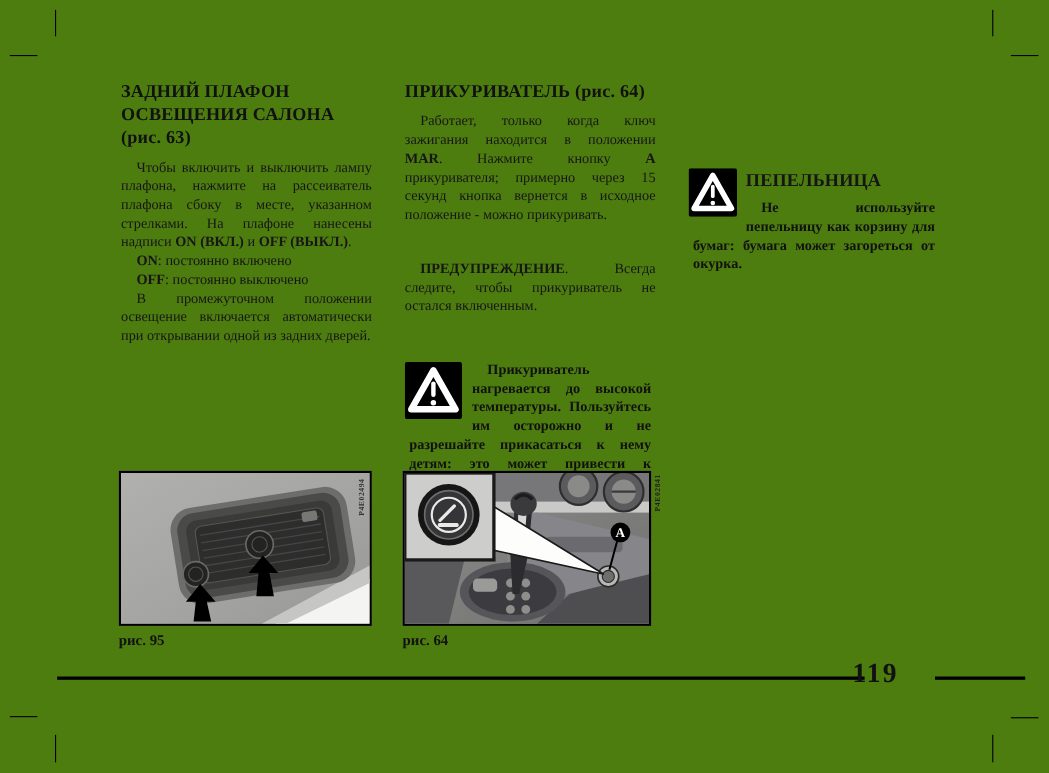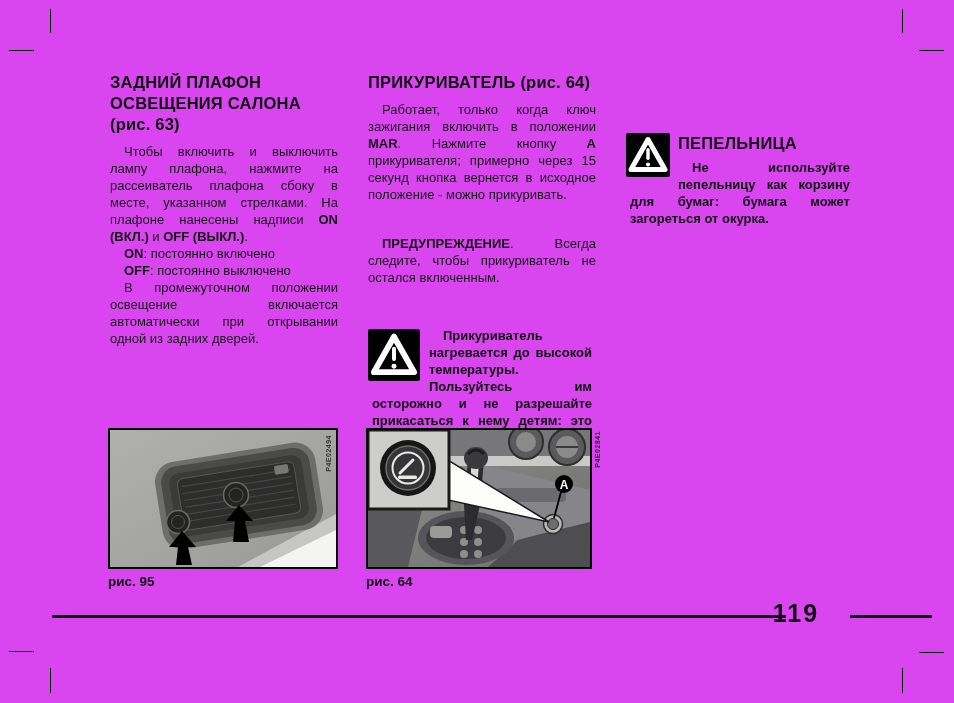--- a/index.html
+++ b/index.html
@@ -1,18 +1,18 @@
 <!DOCTYPE html>
 <html><head>
 <meta charset="utf-8">
 <style>
   html,body { margin:0; padding:0; background:#ffffff; }
   .page {
-    position:relative; width:954px; height:703px; background:#d946ef;
-    font-family:Liberation Sans, sans-serif; color:#151515;
+    position:relative; width:954px; height:703px; background:#4d7c0f;
+    font-family:Liberation Serif, serif; color:#151515;
     overflow:hidden;
   }
   .crop { position:absolute; background:#000; }
 
   .col { position:absolute; top:72px; width:228px; }
   .sec-title {
     font-size:16.5px; font-weight:bold; letter-spacing:0.2px;
     line-height:21px; margin:0 0 8px 0; white-space:pre-line; color:#111;
   }
   .body-p {
@@ -23,21 +23,21 @@
   .mt { margin-top:32px; }
 
   .warnbox { margin-top:41px; }
   .warn-icon { float:left; margin:2px 9px 3px 0; }
   .warn-icon.small { margin:1px 8px 2px 0; }
   .caution-text {
     font-size:13px; line-height:17px; text-align:justify;
     font-weight:bold; margin:4px; text-indent:14px; color:#111;
   }
 
-  .ash-col { position:absolute; left:626px; top:132px; width:228px; }
+  .ash-col { position:absolute; left:626px; top:152px; width:228px; }
   .ash-title { font-size:16.5px; font-weight:bold; margin:2px 0 6px 0; letter-spacing:0.2px; }
 
   .figure { position:absolute; }
   .photo { border:2px solid #000; display:block; background:#a7a7a5; }
   .fig-caption { font-size:13.5px; font-weight:bold; margin-top:5px; color:#111; }
   .photo-code {
     position:absolute; font-size:7px; color:#222; letter-spacing:0.5px;
     writing-mode:vertical-rl; transform:rotate(180deg); font-weight:bold;
   }
 
@@ -66,21 +66,21 @@
 ОСВЕЩЕНИЯ САЛОНА
 (рис. 63)</h2>
     <p class="body-p"><span>Чтобы включить и выключить лампу плафона, нажмите на рассеиватель плафона сбоку в месте, указанном стрелками. На плафоне нанесены надписи </span><b>ON (ВКЛ.)</b><span> и </span><b>OFF (ВЫКЛ.)</b><span>.</span></p>
     <p class="kv-line"><b>ON</b><span>: постоянно включено</span></p>
     <p class="kv-line"><b>OFF</b><span>: постоянно выключено</span></p>
     <p class="body-p">В промежуточном положении освещение включается автоматически при открывании одной из задних дверей.</p>
   </div>
 
   <div class="col" style="left:368px;">
     <h2 class="sec-title">ПРИКУРИВАТЕЛЬ (рис. 64)</h2>
-    <p class="body-p"><span>Работает, только когда ключ зажигания включить в положении </span><b>MAR</b><span>. Нажмите кнопку </span><b>А</b><span> прикуривателя; примерно через 15 секунд кнопка вернется в исходное положение - можно прикуривать.</span></p>
+    <p class="body-p"><span>Работает, только когда ключ зажигания находится в положении </span><b>MAR</b><span>. Нажмите кнопку </span><b>А</b><span> прикуривателя; примерно через 15 секунд кнопка вернется в исходное положение - можно прикуривать.</span></p>
     <p class="body-p mt"><b>ПРЕДУПРЕЖДЕНИЕ</b><span>.  Всегда следите, чтобы прикуриватель не остался включенным.</span></p>
 
     <div class="warnbox">
       <span class="warn-icon">
         <svg width="52" height="52" viewBox="0 0 44 44">
           <rect x="0" y="0" width="44" height="44" rx="2" fill="#000"></rect>
           <path d="M22 6.5 L39 36.5 L5 36.5 Z" fill="none" stroke="#fff" stroke-width="5" stroke-linejoin="round"></path>
           <rect x="20.3" y="15" width="3.4" height="12" rx="1.7" fill="#fff"></rect>
           <circle cx="22" cy="31.5" r="2.1" fill="#fff"></circle>
         </svg>

